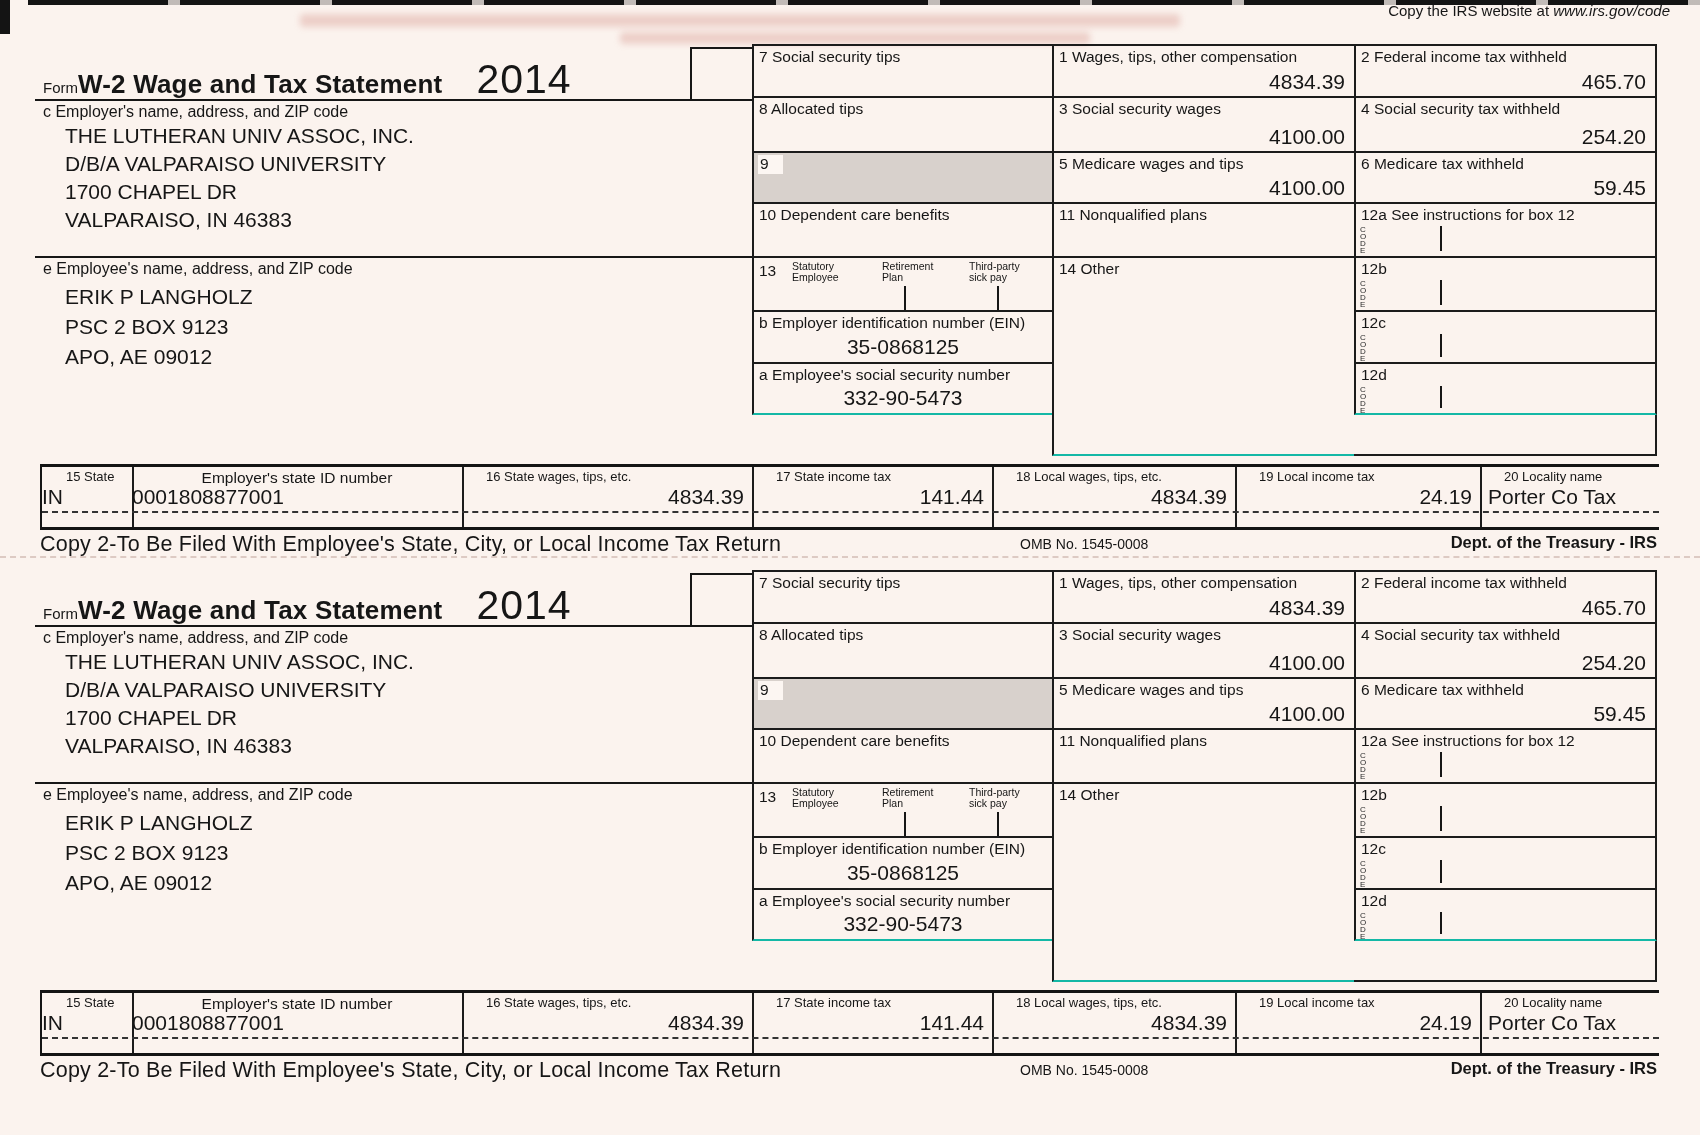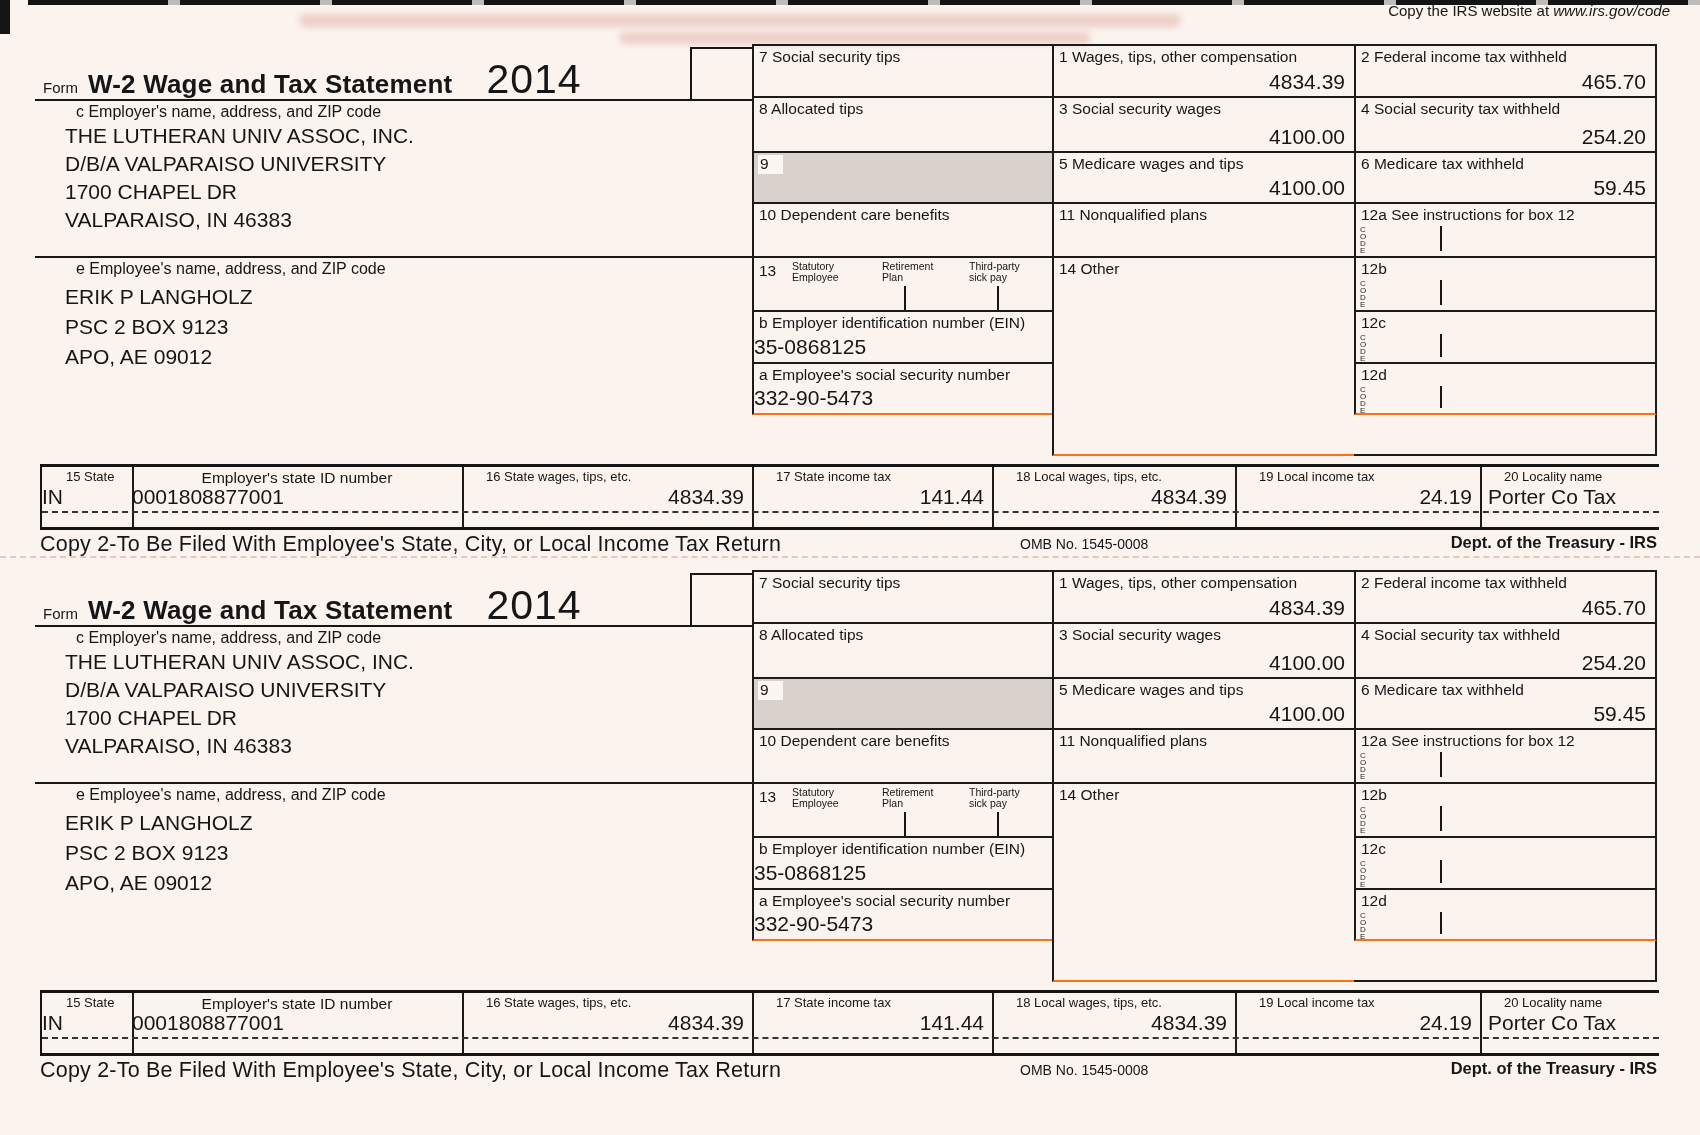--- a/index.html
+++ b/index.html
@@ -15,37 +15,37 @@
   .scan-corner{position:absolute;left:0;top:0;width:10px;height:34px;background:#141414;}
   .bleed{position:absolute;background:rgba(205,125,115,.30);filter:blur(3px);border-radius:4px;}
   .bleed.b1{left:300px;top:14px;width:880px;height:13px;}
   .bleed.b2{left:620px;top:32px;width:470px;height:12px;}
   .perforation{position:absolute;left:0;top:556px;width:1700px;border-top:2px dashed #ddcac3;}
 
   .form-copy{position:absolute;left:35px;width:1622px;height:522px;}
 
   
   .title-block{position:absolute;left:8px;top:12px;display:flex;align-items:baseline;}
-  .form-word{font-size:15px;margin-right:10px;}
+  .form-word{font-size:15px;}
   .form-title{font-size:26px;font-weight:bold;letter-spacing:.2px;}
   .form-year{font-size:41px;font-weight:400;margin-left:34px;letter-spacing:1px;}
   .title-underline{position:absolute;left:0;top:55px;width:717px;height:2px;background:#161616;}
   .small-void-box{position:absolute;left:655px;top:3px;width:60px;height:50px;border:2px solid #161616;}
 
-  .section-label{position:absolute;left:8px;font-size:16px;margin-left:33px;}
+  .section-label{position:absolute;left:8px;font-size:16px;}
   .addr-lines{position:absolute;left:30px;font-size:21px;line-height:28px;white-space:pre-line;}
   .employee-divider{position:absolute;left:0;top:212px;width:719px;height:2px;background:#161616;}
 
   
   .cell{position:absolute;border-left:2px solid #1b1b1b;border-top:2px solid #1b1b1b;box-sizing:border-box;}
   .edge-r{border-right:2px solid #1b1b1b;}
-  .edge-b{border-bottom:2px solid #f97316;}
+  .edge-b{border-bottom:2px solid #14b8a6;}
   .cell-label{position:absolute;left:5px;top:2px;font-size:15.5px;white-space:nowrap;}
   .cell-value{position:absolute;right:9px;bottom:2px;font-size:21px;}
-  .cell-value-center{position:absolute;left:0;right:0;bottom:3px;font-size:21px;margin-top:28px;}
+  .cell-value-center{position:absolute;left:0;right:0;bottom:3px;font-size:21px;text-align:center;margin-top:28px;}
   .shaded{background:#d8d1cc;}
   .shaded .chip{position:absolute;left:4px;top:2px;background:#fcf6f2;padding:0 14px 1px 2px;font-size:15.5px;}
   .code-marker{position:absolute;left:4px;top:22px;width:8px;font-size:8px;line-height:7px;word-break:break-all;color:#2a2a2a;}
   .code-vline{position:absolute;left:84px;top:22px;bottom:5px;width:2px;background:#161616;}
   .box13-num{position:absolute;left:5px;top:4px;font-size:15.5px;}
   .box13-sub{position:absolute;top:3px;font-size:10.5px;line-height:11px;white-space:pre-line;}
   .chk-divider{position:absolute;width:2px;background:#161616;top:28px;bottom:0;}
   .ext-h{position:absolute;left:1319px;top:410px;width:303px;height:2px;background:#1b1b1b;}
   .ext-v{position:absolute;left:1620px;top:371px;width:2px;height:41px;background:#1b1b1b;}
 

